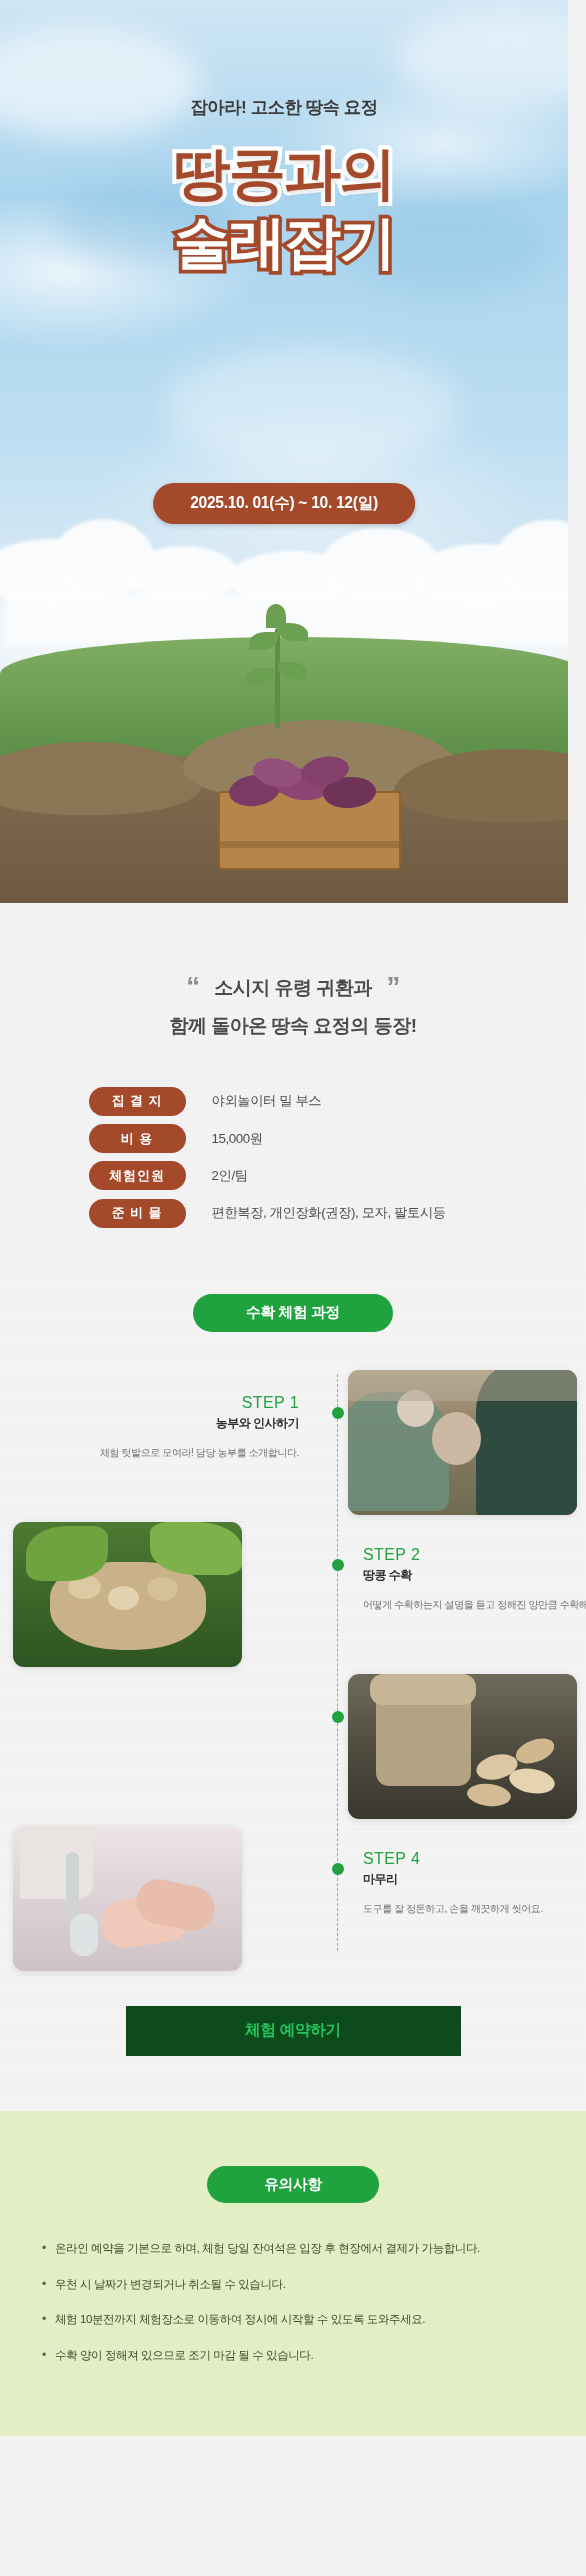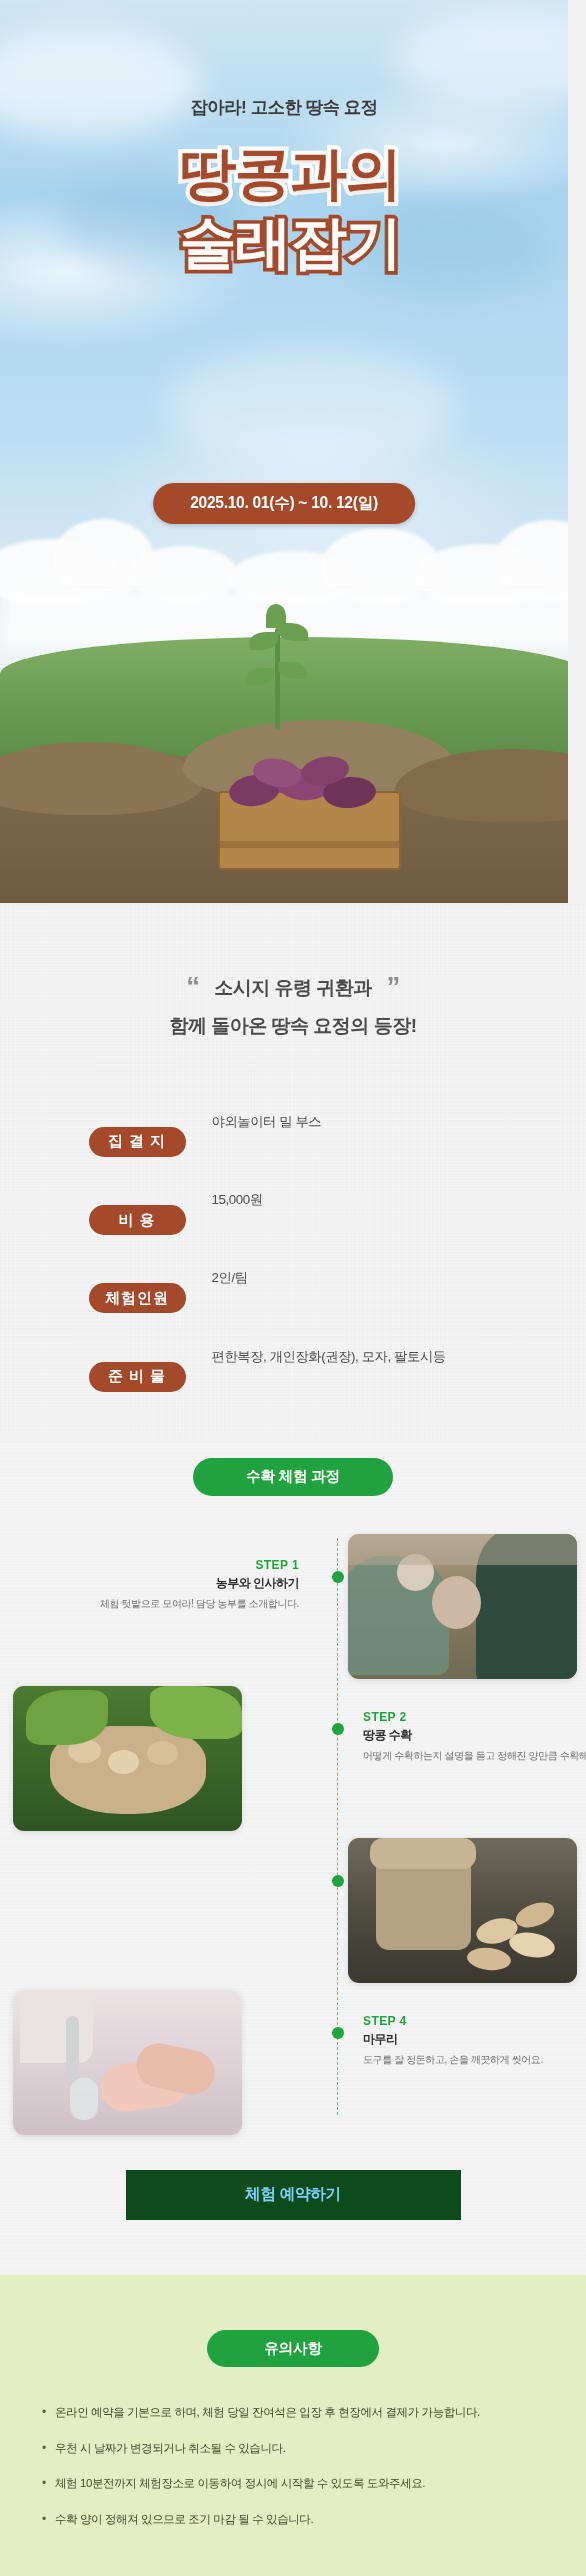--- a/index.html
+++ b/index.html
@@ -27,21 +27,21 @@
     position:absolute; left:0; right:0; height:137px;
     bottom:275px;
   }
   .cloud { position:absolute; background:#fdfdfd; border-radius:50%; filter:blur(1.8px); opacity:.92; }
 
   .hero-sub {
     position:absolute; top:95px; left:0; width:100%; text-align:center;
     font-size:17.4px; font-weight:700; color:#3b3b3b; letter-spacing:-0.5px;
   }
   .hero-title {
-    position:absolute; left:6px; width:100%; text-align:center;
+    position:absolute; left:0; width:100%; text-align:center;
     font-size:57px; font-weight:900; letter-spacing:-1.8px; line-height:1.0;
   }
   .hero-title.l1 {
     top:145px; color:#a4492a;
     -webkit-text-stroke:8.2px #ffffff; paint-order:stroke fill;
     text-shadow:0 2.7px 4.6px rgba(0,0,0,.10);
   }
   .hero-title.l2 {
     top:214px; color:#ffffff;
     -webkit-text-stroke:7.3px #a4492a; paint-order:stroke fill;
@@ -79,21 +79,21 @@
     font-size:19px; font-weight:700; color:#4a4a4a; letter-spacing:-0.5px; line-height:1.72;
   }
   .qmark { color:#8d8d8d; font-size:27.5px; font-weight:900; vertical-align:-1.8px; display:inline-block; }
   .qmark.open { margin-right:14.7px; }
   .qmark.close { margin-left:14.7px; }
 
   .info-table { margin:44px auto 0; width:409px; }
   .info-row { display:flex; align-items:center; margin-bottom:8.2px; }
   .info-label {
     flex:0 0 97px; background:#a4492a; color:#fff; border-radius:18.3px;
-    font-size:15px; font-weight:700; text-align:center; padding:5.5px 0; letter-spacing:0.9px;margin-top:40px;
+    font-size:13px; font-weight:700; text-align:center; padding:5.5px 0; letter-spacing:0.9px;
   }
   .info-value { padding-left:26px; font-size:13.3px; color:#4b4b4b; letter-spacing:-0.4px; }
 
   
   .steps-sec {
     position:relative; background:#f4f4f4; padding:16.5px 0 55px;
     background-image:
       repeating-linear-gradient(0deg, rgba(0,0,0,.012) 0 0.9px, transparent 0.9px 2.7px);
   }
   .sec-pill {
@@ -107,34 +107,34 @@
     border-left:0.9px dashed #6dc183;
   }
   .step { position:relative; min-height:152px; display:flex; align-items:center; }
   .dot {
     position:absolute; left:332px; top:40px; width:12px; height:12px;
     background:#20a33f; border-radius:50%; z-index:3;
   }
   .step-txt { position:absolute; width:275px; }
   .step.left  .step-txt { left:24px;  text-align:right; top:27.5px; }
   .step.right .step-txt { left:363px; text-align:left;  top:27.5px; }
-  .step-no { font-size:12px; font-weight:700; color:#20a33f; letter-spacing:0.4px; }
+  .step-no { font-size:16px; font-weight:400; color:#20a33f; letter-spacing:0.4px; }
   .step-title { font-size:12px; font-weight:800; color:#2b2b2b; margin-top:2.7px; letter-spacing:-0.5px; }
-  .step-desc { font-size:10px; color:#6f6f6f; margin-top:4px; letter-spacing:-0.4px; line-height:1.5; }
+  .step-desc { font-size:10px; color:#6f6f6f; margin-top:13px; letter-spacing:-0.4px; line-height:1.5; }
 
   .photo {
     position:absolute; width:229px; height:145px; border-radius:11px; overflow:hidden;
     top:3.7px; box-shadow:0 1.8px 7.3px rgba(0,0,0,.10);
   }
   .step.left  .photo { left:348px; }
   .step.right .photo { left:13px; }
   .photo .ph { position:absolute; inset:0; }
 
   .cta-btn {
-    display:block; width:335px; margin:31px auto 0; background:#0d4a1c; color:#7dd3fc;
+    display:block; width:335px; margin:31px auto 0; background:#0d4a1c; color:#22c55e;
     text-align:center; padding:14.7px 0; font-size:15.6px; font-weight:700;
     letter-spacing:-0.3px; border:none; cursor:pointer;
   }
 
   
   .notice-sec {
     background:#e4eec4; padding:55px 0 53px;
   }
   .notice-list { width:502px; margin:37px auto 0; }
   .notice-item {

